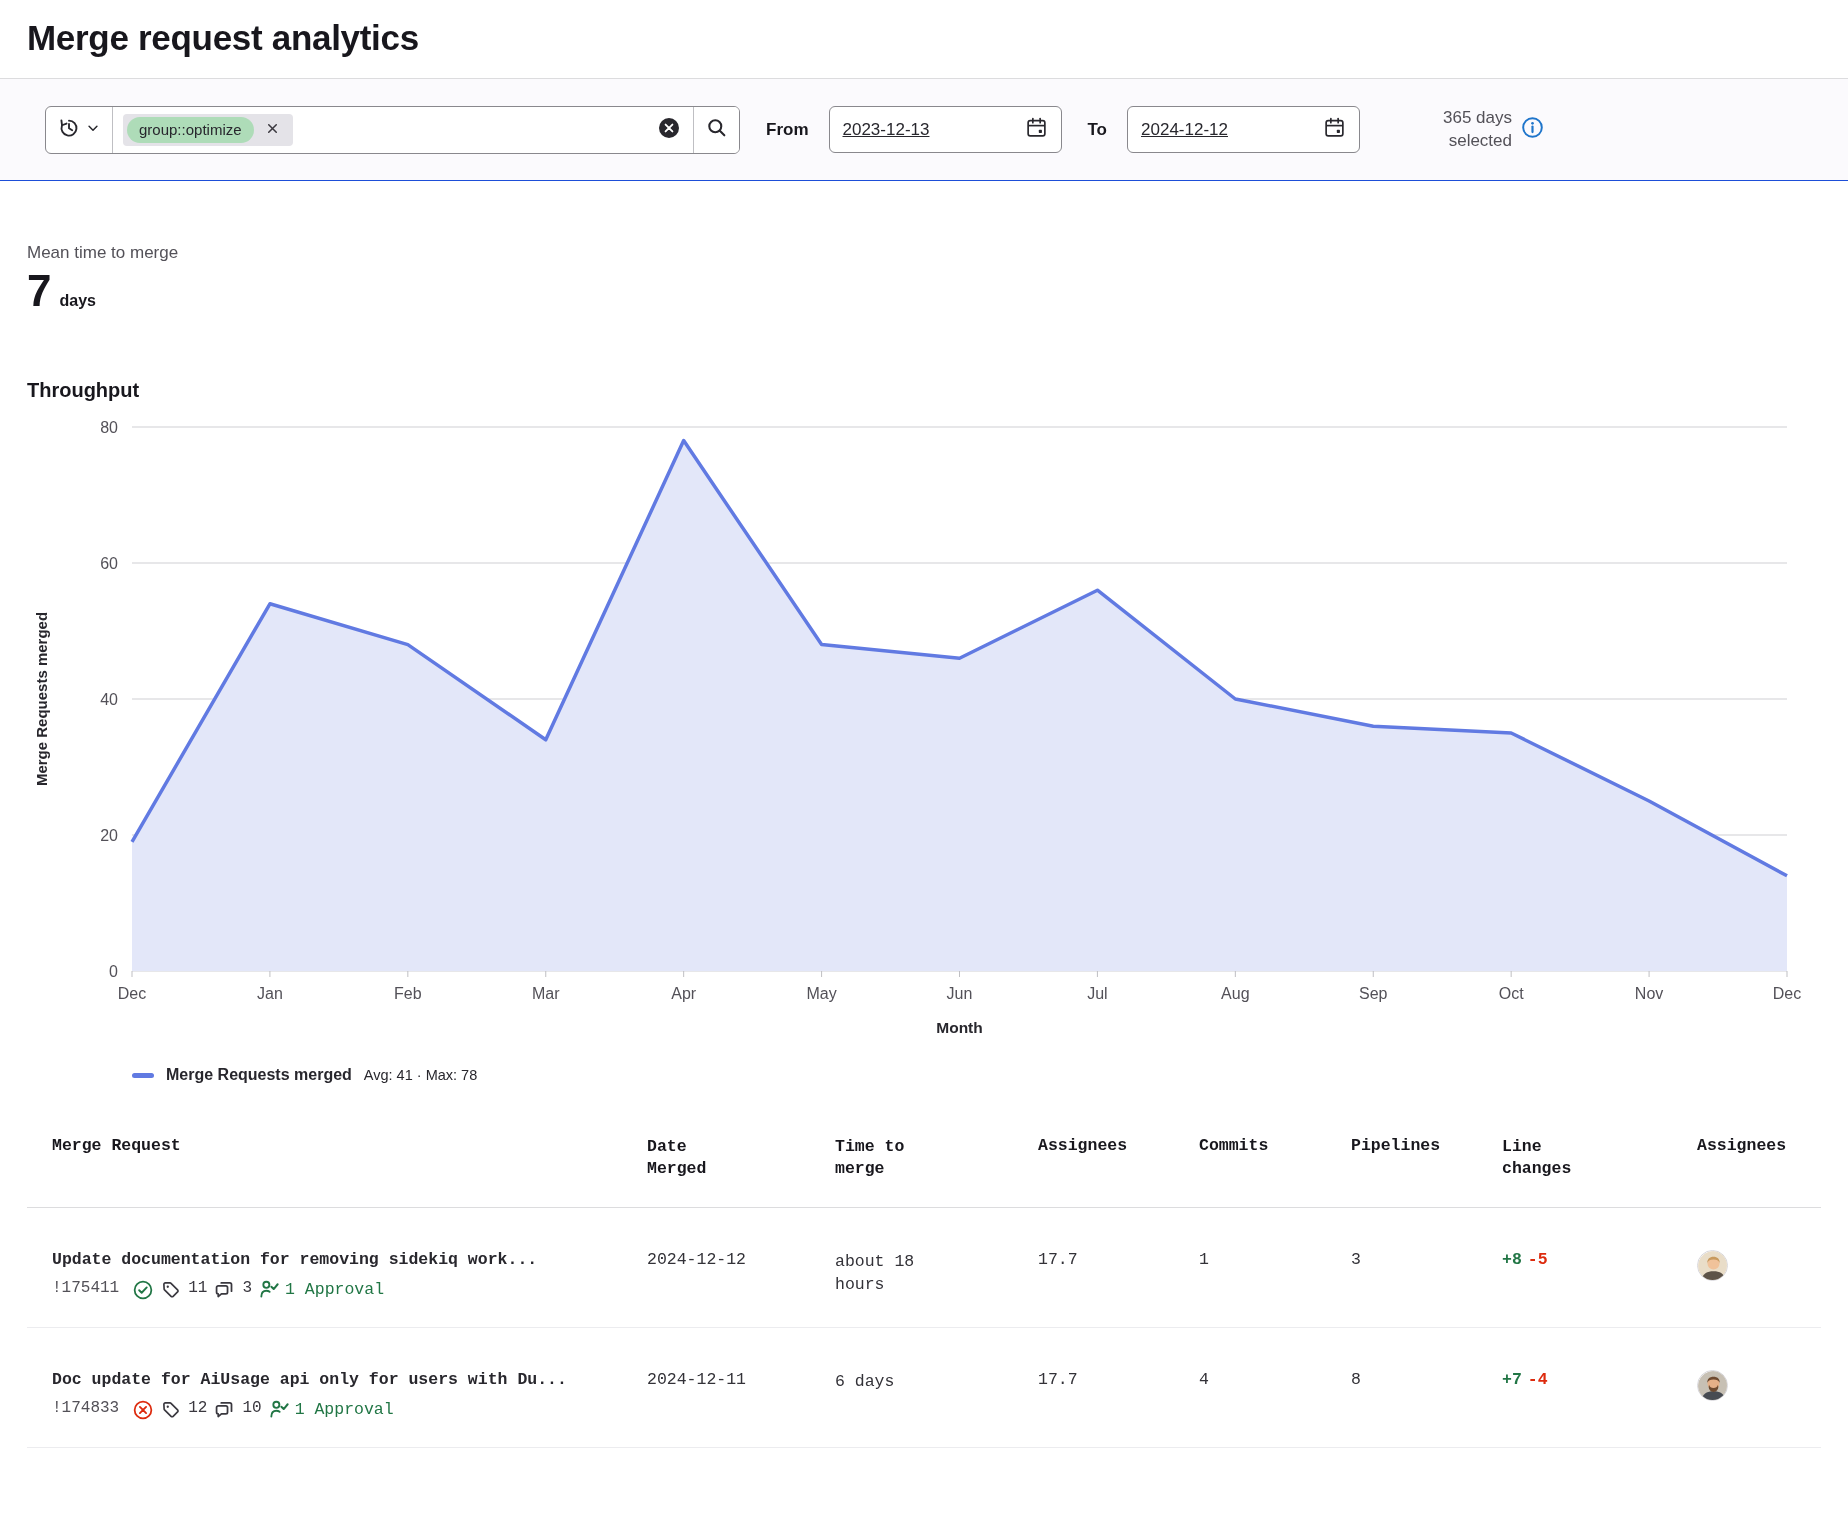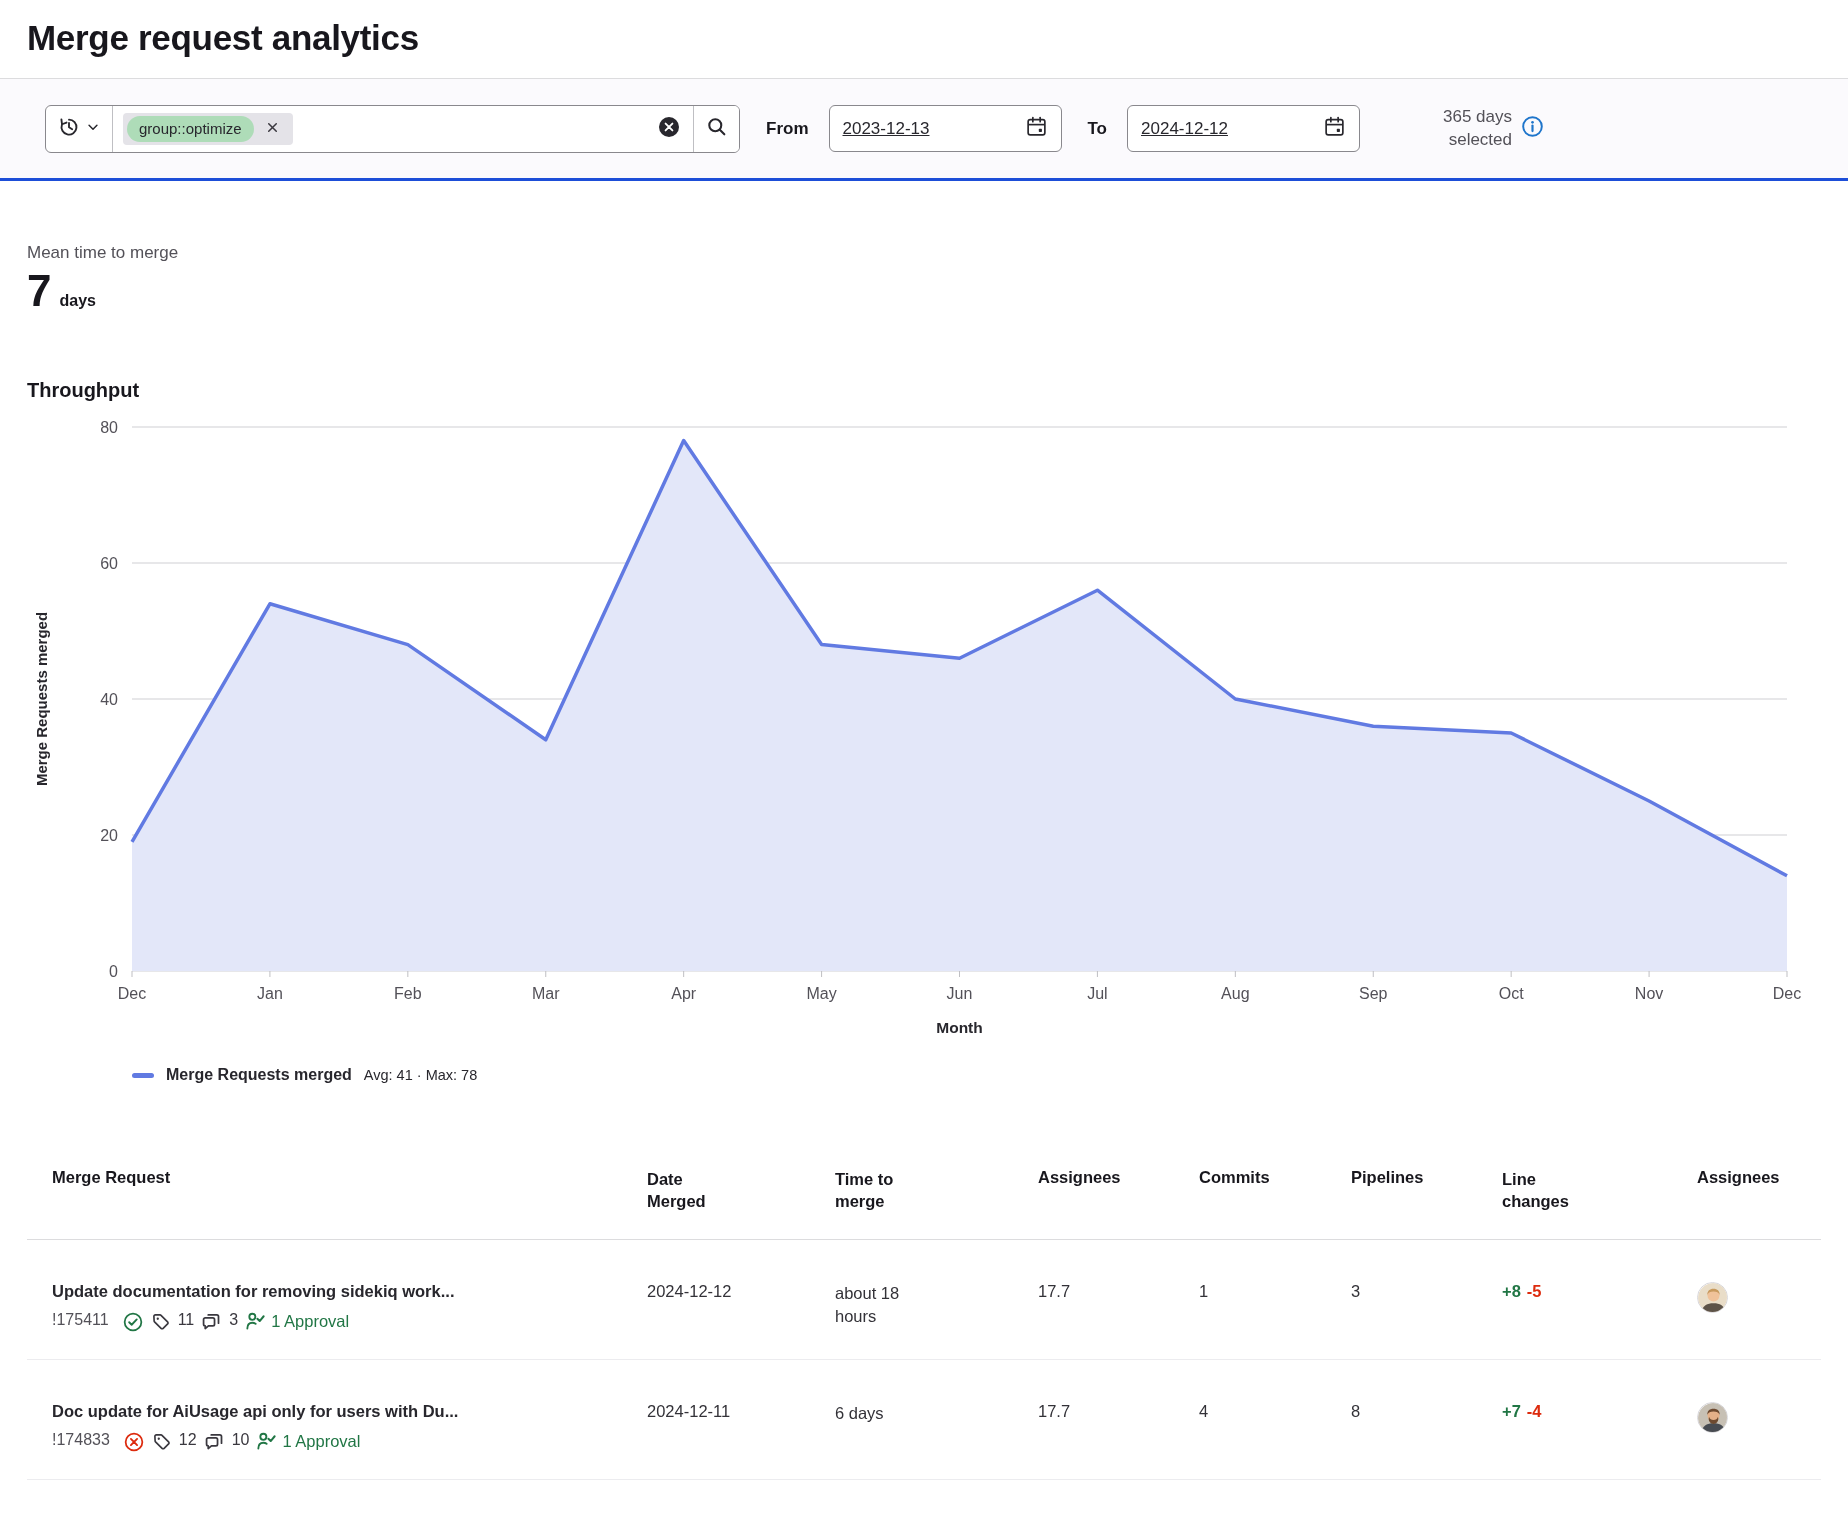--- a/index.html
+++ b/index.html
@@ -4,21 +4,21 @@
 <style>
   * { margin:0; padding:0; box-sizing:border-box; }
   body { width:1848px; background:#fff; color:#28272d;
          font-family:"Liberation Sans", sans-serif; }
   .page { width:1848px; min-height:1516px; }
 
   
   .page-title { font-size:35px; font-weight:700; color:#18171d; padding:18px 27px 20px; letter-spacing:-.3px; }
 
   
-  .filter-panel { background:#fbfafd; border-top:1px solid #dcdcde; border-bottom:3px solid #1d4ed8;
+  .filter-panel { background:#fbfafd; border-top:1px solid #dcdcde; border-bottom:1px solid #1d4ed8;
                   height:103px; display:flex; align-items:center; padding:0 45px; gap:26px; }
   .filtered-search { display:flex; align-items:stretch; width:695px; height:48px; background:#fff;
                      border:1px solid #89888d; border-radius:6px; overflow:hidden; }
   .fs-history { display:flex; align-items:center; gap:6px; padding:0 12px; border-right:1px solid #bfbfc3; cursor:pointer; }
   .fs-tokens { flex:1; display:flex; align-items:center; padding:0 10px; gap:8px; }
   .token { display:flex; align-items:center; background:#e4e3e8; border-radius:4px; height:32px; padding:0 4px; }
   .token-value { background:#aedcb8; border-radius:14px; height:26px; display:flex; align-items:center;
                  padding:0 12px; font-size:15px; color:#28272d; margin-right:2px; }
   .token-close { border:none; background:transparent; display:flex; align-items:center; padding:4px 8px; cursor:pointer; }
   .fs-clear { border:none; background:transparent; display:flex; align-items:center; padding:0 12px; cursor:pointer; }
@@ -44,21 +44,21 @@
   .section-heading { margin-top:66px; font-size:20px; font-weight:700; color:#18171d; }
   .section-desc { margin-top:16px; font-size:17px; color:#535158; }
   .chart-wrap { margin-top:14px; }
   svg text { font-family:"Liberation Sans", sans-serif; }
   .legend { display:flex; align-items:center; gap:12px; margin:14px 0 0 105px; }
   .legend-dash { width:22px; height:5px; border-radius:3px; background:#617ae2; display:inline-block; }
   .legend-label { font-size:16px; font-weight:700; color:#28272d; }
   .legend-stats { font-size:14.5px; color:#28272d; }
 
   
-  table.mr-table { width:1794px; margin:76px 27px 40px; border-collapse:collapse; table-layout:fixed; }
+  table.mr-table { width:1794px; margin:44px 27px 40px; border-collapse:collapse; table-layout:fixed;font-family:Liberation Mono, monospace; }
   .mr-table th { text-align:left; vertical-align:top; font-size:16.5px; font-weight:700; color:#18171d;
                  padding:8px 8px 26px 0; }
   .mr-table th:first-child, .mr-table td:first-child { padding-left:25px; }
   .th-narrow { display:block; width:80px; line-height:1.35; }
   .mr-table thead tr { border-bottom:1px solid #dcdcde; }
   .mr-table tbody tr { border-bottom:1px solid #ececef; }
   .mr-table td { vertical-align:top; padding:42px 8px 26px 0; font-size:16.5px; color:#333238; }
   .mr-title { font-size:16.5px; font-weight:700; color:#28272d; white-space:nowrap; overflow:hidden;
               text-decoration:none; display:block; }
   .mr-meta { display:flex; gap:7px; margin-top:10px; font-size:16px; color:#3a383f; }

